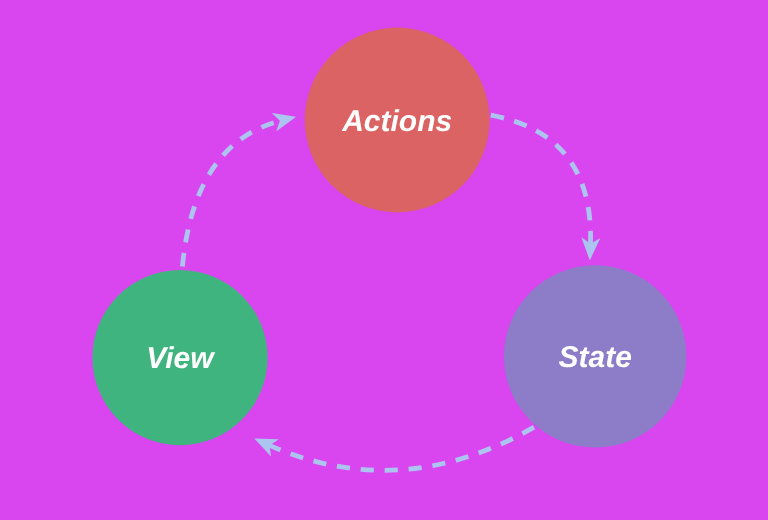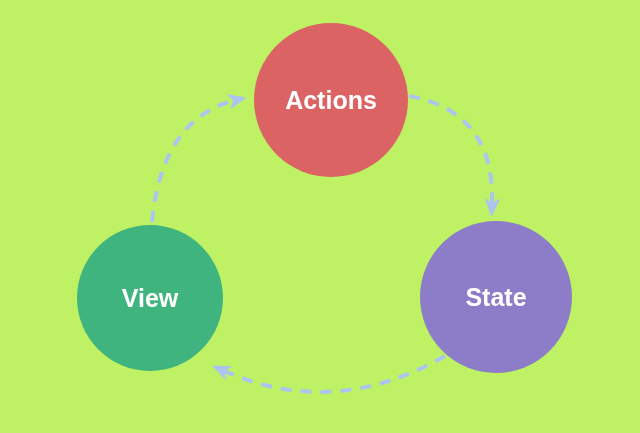--- a/index.html
+++ b/index.html
@@ -8,21 +8,22 @@
     background: #ffffff;
     width: 640px;
     height: 433px;
     overflow: hidden;
     font-family: "Liberation Sans", sans-serif;
   }
   .canvas {
     position: relative;
     width: 640px;
     height: 433px;
-    background: #bef264;
+    background: #d946ef;
+    font-style: italic;
   }
   svg text {
     fill: #ffffff;
     font-family: "Liberation Sans", "DejaVu Sans", sans-serif;
     font-weight: bold;
     font-size: 25px;
     text-anchor: middle;
   }
   .flow-arrow {
     fill: none;

